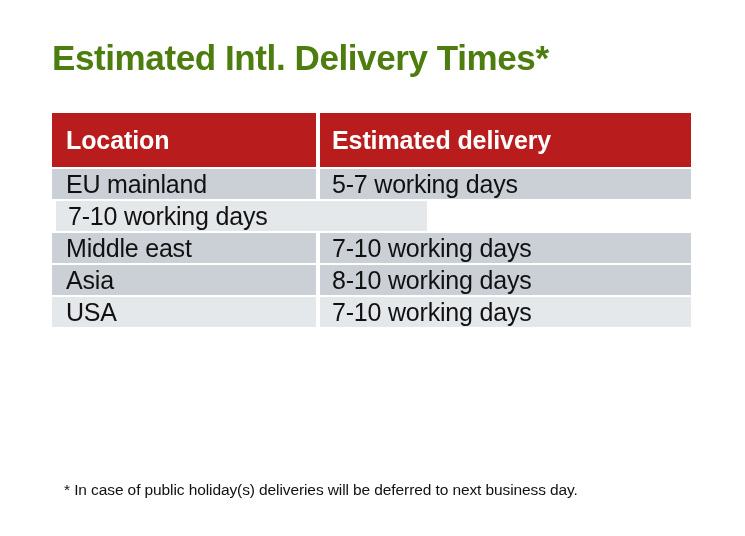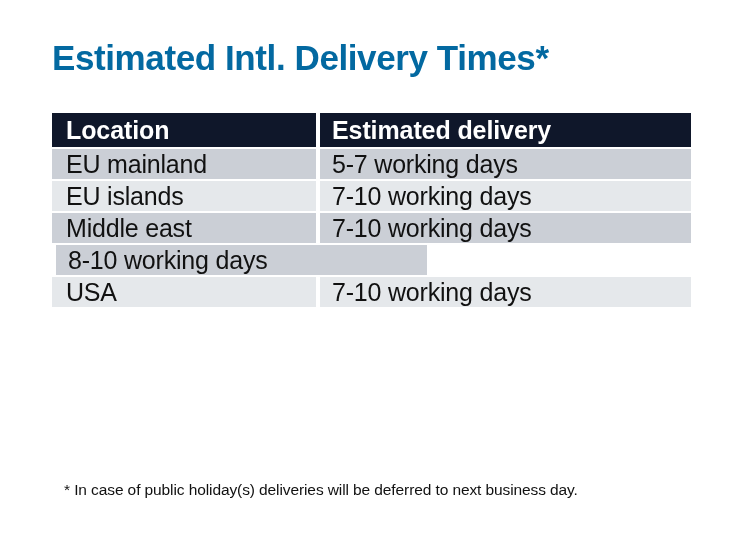--- a/index.html
+++ b/index.html
@@ -22,21 +22,21 @@
     height: 536px;
   }
 
   
   .page-title {
     position: absolute;
     left: 52px;
     top: 36px;
     font-size: 35px;
     font-weight: bold;
-    color: #0369a1;
+    color: #4d7c0f;
     letter-spacing: -0.4px;
     white-space: nowrap;
     line-height: 44px;
     text-align: right;
   }
 
   
   .table {
     position: absolute;
     left: 52px;
@@ -65,22 +65,22 @@
     margin-left: 4px;
     box-sizing: border-box;
     padding: 0 0 0 12px;
     display: flex;
     align-items: center;
   }
 
   
   .header-row .cell-loc,
   .header-row .cell-del {
-    height: 34px;
-    background: #0f172a;
+    height: 54px;
+    background: #b91c1c;
   }
   .header-row .cell-text {
     color: #ffffff;
     font-size: 25px;
     font-weight: bold;
     letter-spacing: -0.1px;
     white-space: nowrap;
   }
 
   
@@ -137,39 +137,39 @@
     <div class="row body-row shade-dark">
       <div class="cell-loc">
         <span class="cell-text">EU mainland</span>
       </div>
       <div class="cell-del">
         <span class="cell-text">5-7 working days</span>
       </div>
     </div>
 
     <div class="row body-row shade-light">
-      <div class="cell-loc">
-        <span class="cell-text">EU islands</span>
-      </div>
       <div class="cell-del">
         <span class="cell-text">7-10 working days</span>
       </div>
     </div>
 
     <div class="row body-row shade-dark">
       <div class="cell-loc">
         <span class="cell-text">Middle east</span>
       </div>
       <div class="cell-del">
         <span class="cell-text">7-10 working days</span>
       </div>
     </div>
 
 
     <div class="row body-row shade-dark">
+      <div class="cell-loc">
+        <span class="cell-text">Asia</span>
+      </div>
       <div class="cell-del">
         <span class="cell-text">8-10 working days</span>
       </div>
     </div>
 
     <div class="row body-row shade-light">
       <div class="cell-loc">
         <span class="cell-text">USA</span>
       </div>
       <div class="cell-del">

